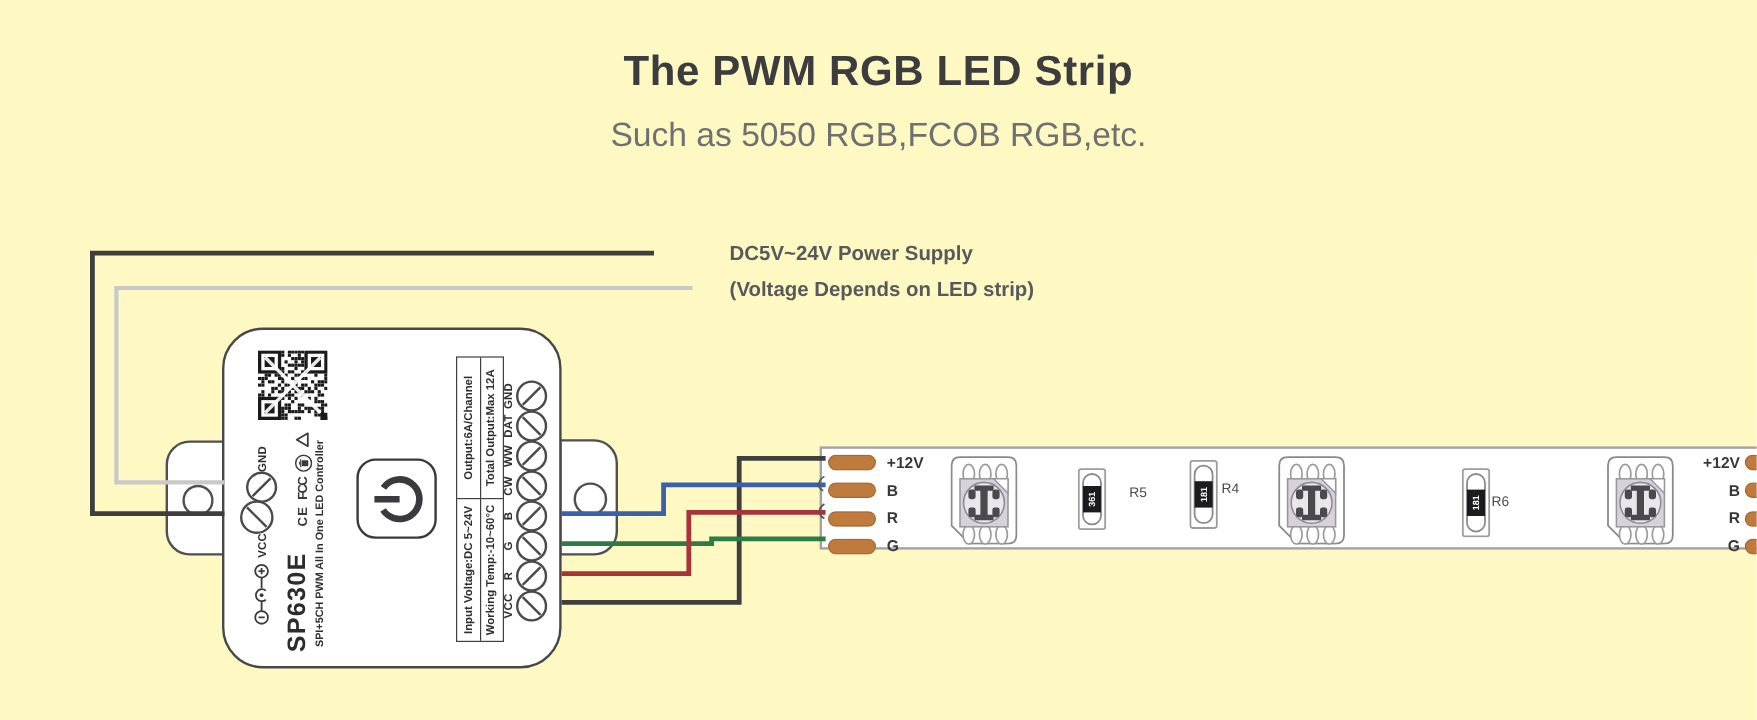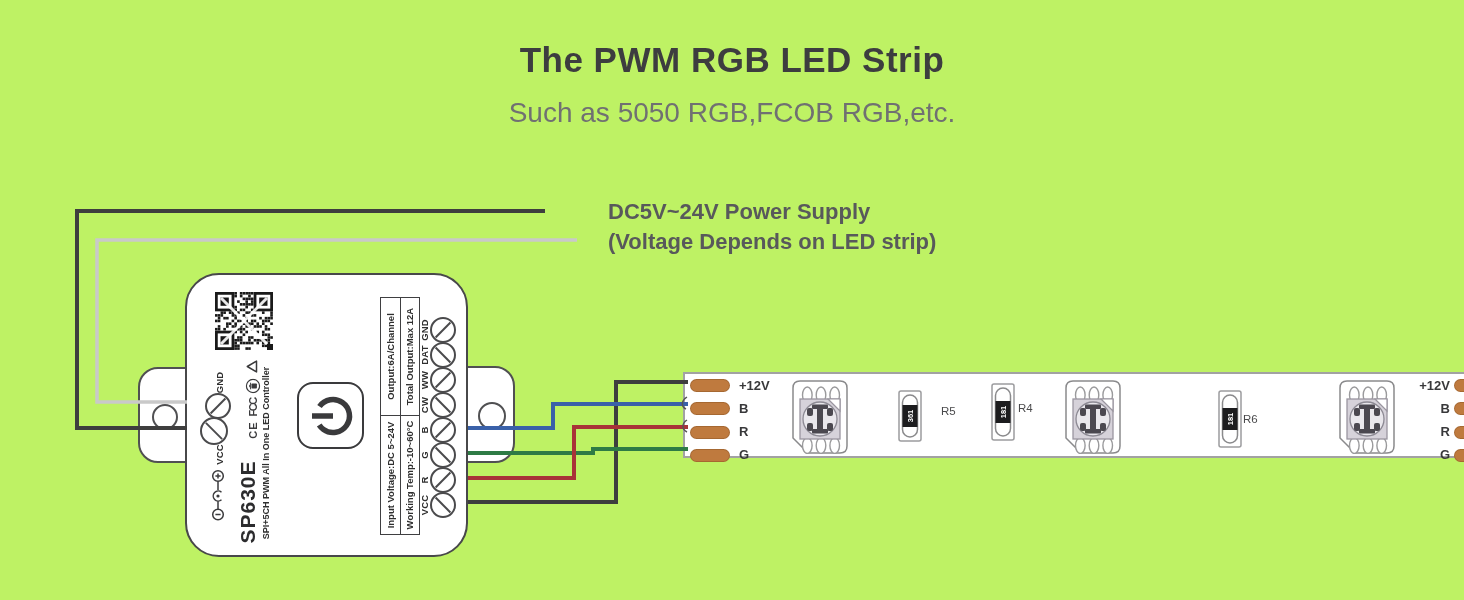--- a/index.html
+++ b/index.html
@@ -1,23 +1,23 @@
 <!DOCTYPE html>
 <html><head>
 <meta charset="utf-8">
 <style>
   html,body{margin:0;padding:0;background:#fff;}
-  .canvas{position:relative;width:1464px;height:600px;background:#bef264;overflow:hidden;
+  .canvas{position:relative;width:1464px;height:600px;background:#fef9c3;overflow:hidden;
           font-family:"Liberation Sans", sans-serif;}
   .abs{position:absolute;box-sizing:border-box;}
   
   .title{left:0;top:40px;width:1464px;text-align:center;font-size:35px;font-weight:700;
          color:#3d3d3f;letter-spacing:.5px;}
   .subtitle{left:0;top:97px;width:1464px;text-align:center;font-size:28px;color:#707072;}
-  .ps-label{left:608px;top:197px;font-size:22px;font-weight:600;color:#58595b;line-height:29.5px;}
+  .ps-label{left:608px;top:197px;font-size:17px;font-weight:600;color:#58595b;line-height:29.5px;}
   .caption{left:850px;top:480px;width:440px;text-align:center;font-size:28px;font-weight:600;color:#68686a;}
   
   .tab{background:#fff;border:2px solid #505052;}
   .tab-hole{border:2px solid #505052;border-radius:50%;background:#fff;}
   .ctrl-body{left:185px;top:273px;width:283px;height:284px;background:#fff;
              border:2.5px solid #48484a;border-radius:34px;z-index:2;}
   .vlabel{display:flex;align-items:center;justify-content:center;transform:rotate(-90deg);
           font-size:9.5px;font-weight:bold;color:#2f2f2f;letter-spacing:.2px;white-space:nowrap;}
   .brand{left:11px;top:215px;width:100px;height:24px;display:flex;align-items:center;justify-content:center;
          transform:rotate(-90deg);font-size:21px;font-weight:800;color:#2c2c2e;letter-spacing:1px;}

